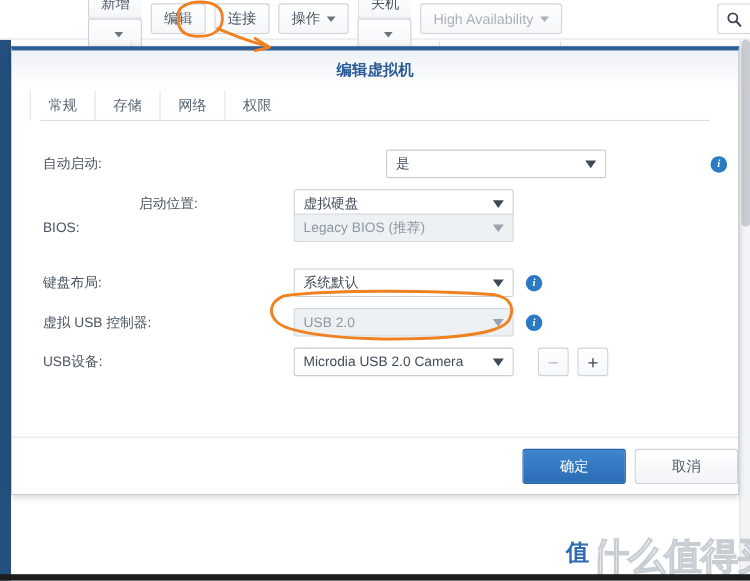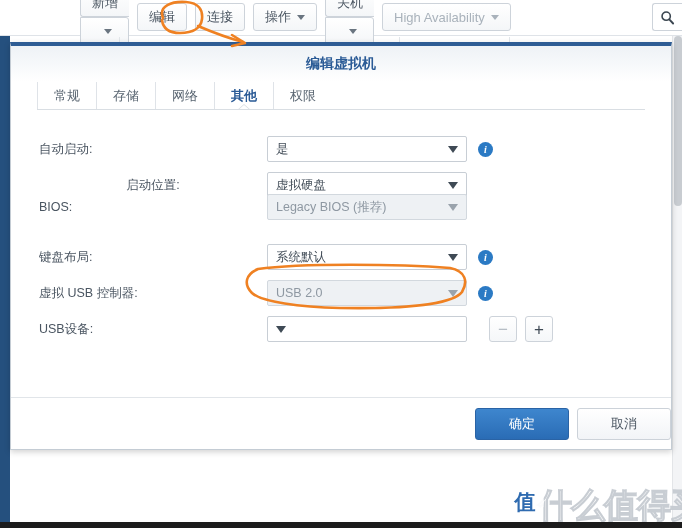--- a/index.html
+++ b/index.html
@@ -149,21 +149,21 @@
     justify-content: center;
   }
   .dlg-title {
     color: #2b5b96;
     font-size: 14px;
     font-weight: bold;
   }
 
   .tabs {
     height: 28px;
-    padding-left: 26px;
+    padding-left: 16px;
     display: flex;
     align-items: stretch;
     position: relative;
     background: #ffffff;
   }
   .tab {
     display: flex;
     align-items: center;
     padding: 0 16px;
     color: #5a6672;
@@ -472,34 +472,29 @@
     <div class="tabs">
       <div class="tab">
         <span>常规</span>
       </div>
       <div class="tab">
         <span>存储</span>
       </div>
       <div class="tab">
         <span>网络</span>
       </div>
-      <div class="tab active">
-        <span>其他</span>
-        <span class="tab-notch-b"></span>
-        <span class="tab-notch"></span>
-      </div>
       <div class="tab">
         <span>权限</span>
       </div>
       <div class="tabs-underline"></div>
     </div>
 
     <div class="dlg-body">
 
-      <div class="form-row" style="top:26px;">
+      <div class="form-row" style="top:26px;justify-content:space-between;">
         <div class="form-label">自动启动:</div>
         <div class="select">
           <span>是</span>
           <span class="sel-caret"></span>
         </div>
         <div class="info-icon">i</div>
       </div>
 
       <div class="form-row" style="top:62px;text-align:center;">
         <div class="form-label">启动位置:</div>
@@ -531,20 +526,21 @@
         <div class="select disabled">
           <span>USB 2.0</span>
           <span class="sel-caret"></span>
         </div>
         <div class="info-icon">i</div>
       </div>
 
       <div class="form-row" style="top:206px;">
         <div class="form-label">USB设备:</div>
         <div class="select">
+          <span>Microdia USB 2.0 Camera</span>
           <span class="sel-caret"></span>
         </div>
         <div class="pm-btn dim" style="margin-left:22px;">
           <span>−</span>
         </div>
         <div class="pm-btn" style="margin-left:8px;">
           <span>+</span>
         </div>
       </div>
 

